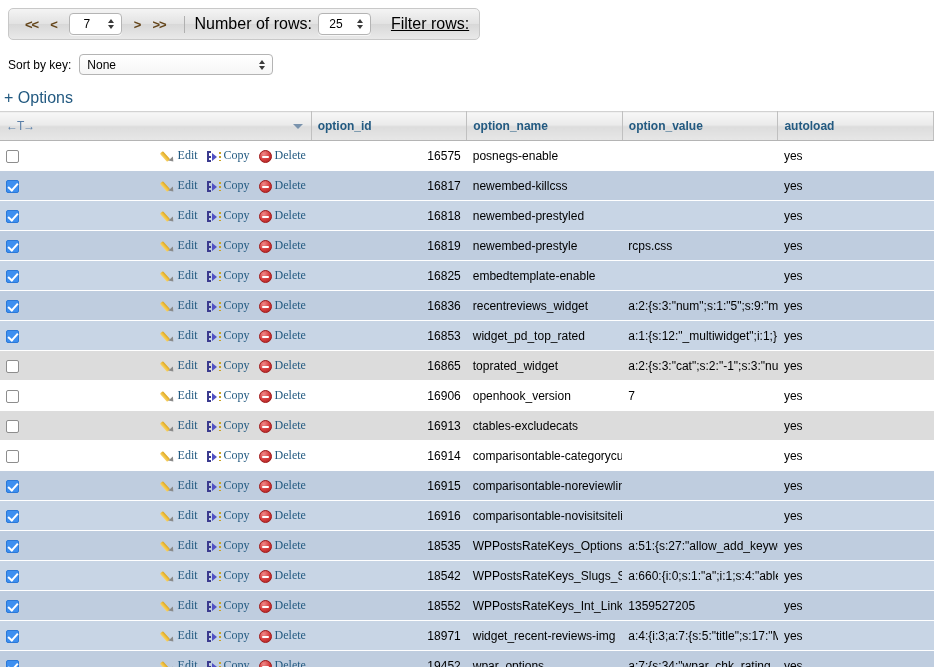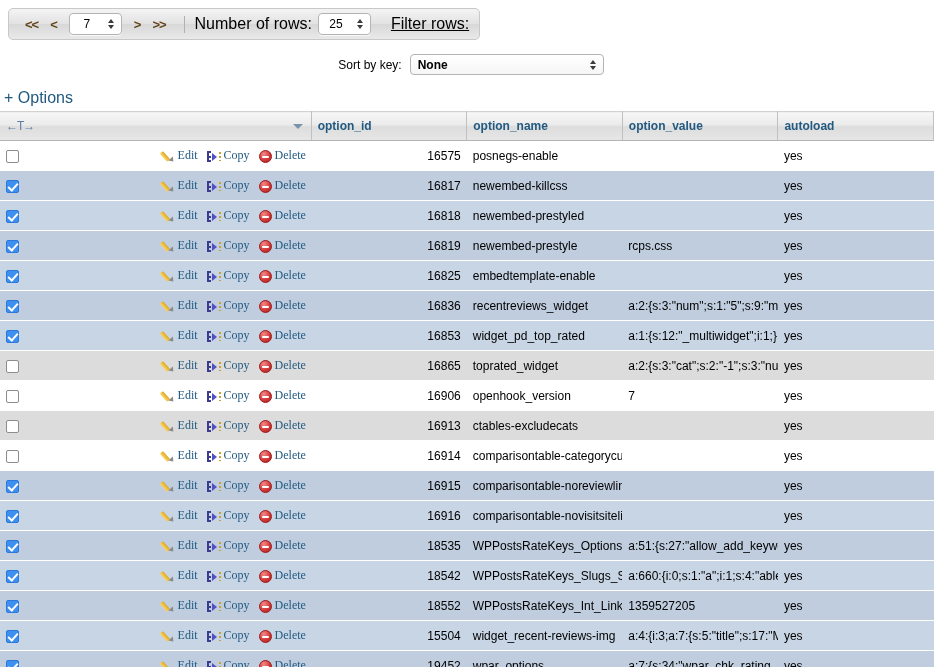--- a/index.html
+++ b/index.html
@@ -107,35 +107,33 @@
     box-sizing: border-box;
     color: #000;
   }
   .search-box::placeholder { color: #a8a8a8; }
 
   
   .sortrow {
     padding: 14px 0 0 8px;
     display: flex;
     align-items: center;
-    justify-content: center;
   }
   .sortrow .lbl { font-size: 12px; margin-right: 8px; }
   .select-shell {
     position: relative;
     display: inline-flex;
     align-items: center;
     width: 194px;
     height: 21px;
     background: linear-gradient(to bottom,#ffffff 0%, #f6f6f6 100%);
     border: 1px solid #b4b4b4;
     border-radius: 4px;
     box-sizing: border-box;
     cursor: pointer;
-    font-weight: bold;
   }
   .select-shell .val {
     padding-left: 7px;
     font-size: 12px;
     color: #000;
     flex: 1;
   }
 
   
   .options-link {
@@ -505,21 +503,21 @@
         <td class="c-check"><span class="cb on"></span></td>
         <td class="c-actions"><span class="act"><span class="icon ic-pencil"><span class="body"></span><span class="tip"></span></span><span>Edit</span></span><span class="sep"></span><span class="act"><span class="icon ic-copy"><span class="stem"></span><span class="bar b1"></span><span class="bar b2"></span><span class="bar b3"></span><span class="arrow"></span><span class="dots"></span></span><span>Copy</span></span><span class="sep"></span><span class="act"><span class="icon ic-del"></span><span>Delete</span></span></td>
         <td class="c-id">18552</td>
         <td class="c-name">WPPostsRateKeys_Int_Link_Mod_dt</td>
         <td class="c-value">1359527205</td>
         <td class="c-autoload">yes</td>
       </tr>
       <tr class="marked-odd">
         <td class="c-check"><span class="cb on"></span></td>
         <td class="c-actions"><span class="act"><span class="icon ic-pencil"><span class="body"></span><span class="tip"></span></span><span>Edit</span></span><span class="sep"></span><span class="act"><span class="icon ic-copy"><span class="stem"></span><span class="bar b1"></span><span class="bar b2"></span><span class="bar b3"></span><span class="arrow"></span><span class="dots"></span></span><span>Copy</span></span><span class="sep"></span><span class="act"><span class="icon ic-del"></span><span>Delete</span></span></td>
-        <td class="c-id">15504</td>
+        <td class="c-id">18971</td>
         <td class="c-name">widget_recent-reviews-img</td>
         <td class="c-value">a:4:{i:3;a:7:{s:5:"title";s:17:"Mới đánh giá";s:5:...</td>
         <td class="c-autoload">yes</td>
       </tr>
       <tr class="marked-even">
         <td class="c-check"><span class="cb on"></span></td>
         <td class="c-actions"><span class="act"><span class="icon ic-pencil"><span class="body"></span><span class="tip"></span></span><span>Edit</span></span><span class="sep"></span><span class="act"><span class="icon ic-copy"><span class="stem"></span><span class="bar b1"></span><span class="bar b2"></span><span class="bar b3"></span><span class="arrow"></span><span class="dots"></span></span><span>Copy</span></span><span class="sep"></span><span class="act"><span class="icon ic-del"></span><span>Delete</span></span></td>
         <td class="c-id">19452</td>
         <td class="c-name">wpar_options</td>
         <td class="c-value">a:7:{s:34:"wpar_chk_rating_after_post_display";s:1...</td>

